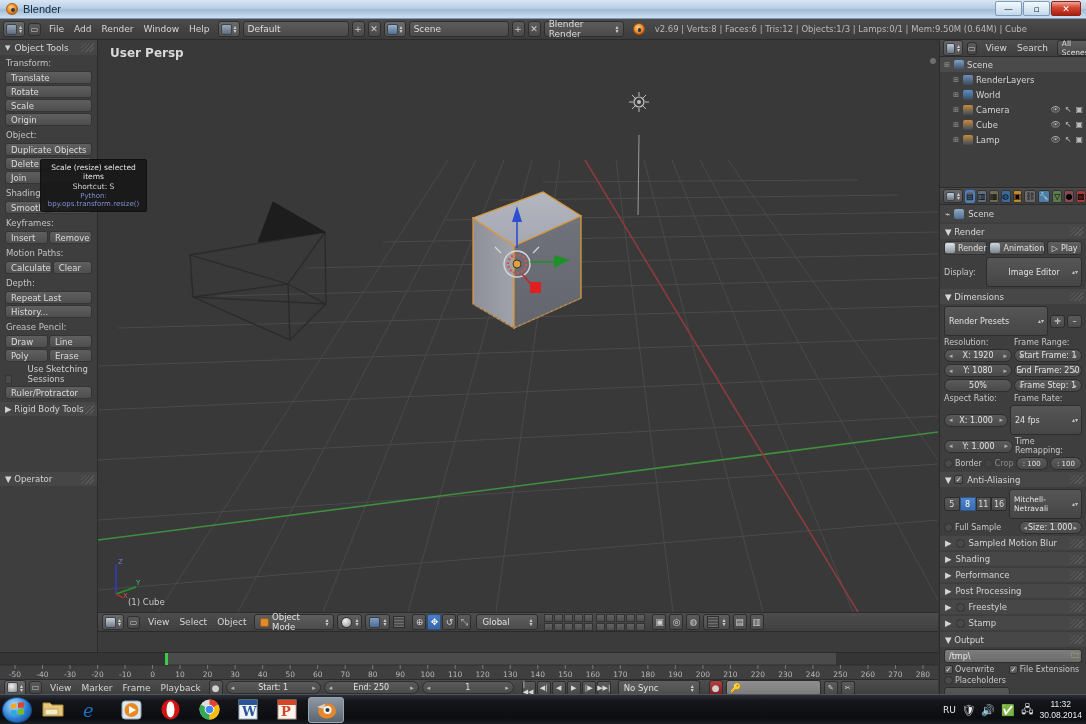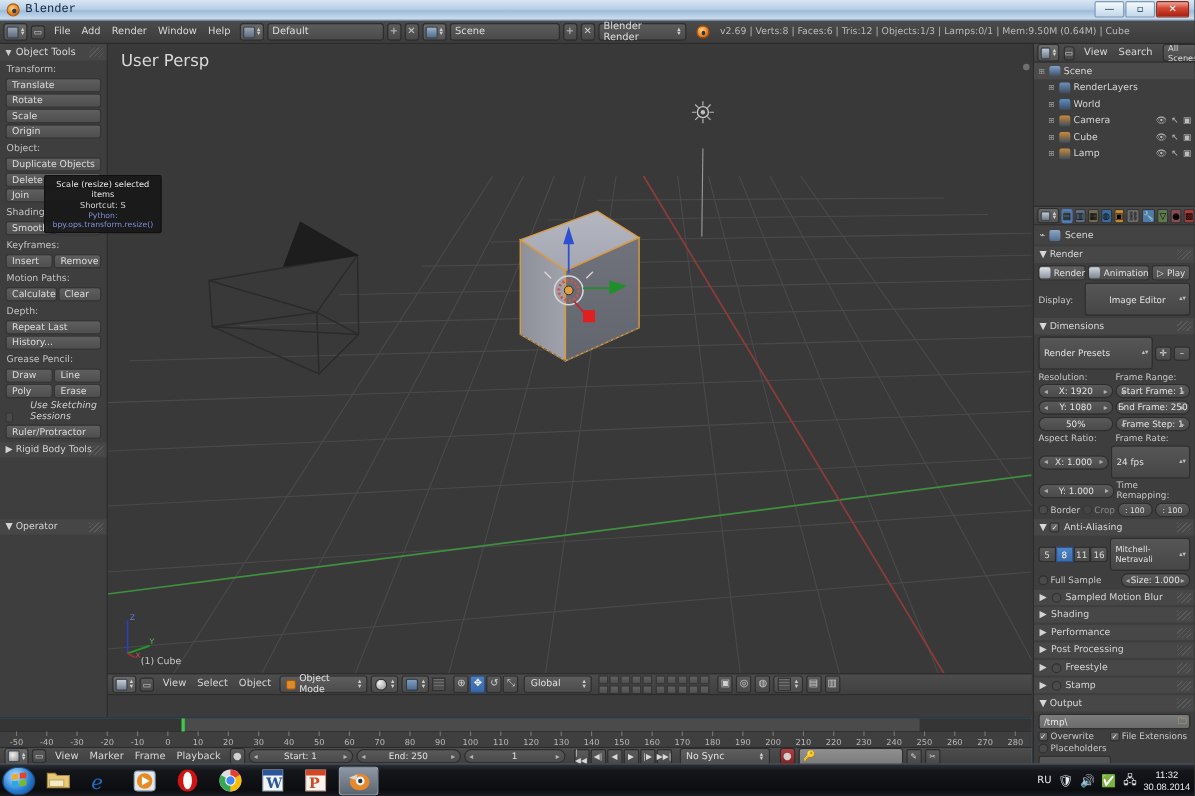--- a/index.html
+++ b/index.html
@@ -12,21 +12,21 @@
     position:absolute; left:0; top:0; width:1086px; height:19px;
     background:linear-gradient(180deg,#d9e6f2 0%,#b8cfe5 45%,#9fbcd8 55%,#cfe0ef 100%);
     border-bottom:1px solid #7a9bbd;
     display:flex; align-items:center;
   }
   #win-icon{ width:12px;height:12px;margin:0 5px 0 6px;border-radius:50%;
     background:radial-gradient(circle at 40% 35%,#ffd37a,#e87d1b 60%,#8a4208);
     border:1px solid #a55b11; position:relative;}
   #win-icon::after{content:"";position:absolute;left:4px;top:3.5px;width:4px;height:4px;
     border-radius:50%;background:#2a3d5c;}
-  #win-title{ font-size:11px; color:#12293f; font-family:Liberation Mono, monospace; }
+  #win-title{ font-size:11px; color:#12293f; font-family:Liberation Sans, sans-serif; }
   .wbtn{ width:27px;height:15px;margin-right:1px;
     border:1px solid #7e9ab5; border-radius:2px;
     background:linear-gradient(180deg,#f4f9fd,#c3d8ea);
     display:flex;align-items:center;justify-content:center;
     font-size:9px; color:#0d2a44; }
   .wbtn.close{ background:linear-gradient(180deg,#f2a79c,#d64a36 40%,#a82010);
     border-color:#8d2414; color:#fff; width:30px; margin-right:3px;}
   #win-btns{ position:absolute; right:2px; top:1px; display:flex; }
 
   
@@ -81,42 +81,42 @@
     background:repeating-linear-gradient(135deg,#5a5a5a 0 1px,transparent 1px 3px);}
   .grp-label{ color:#c3c3c3; font-size:8.5px; padding:3px 0 2px 6px; }
   .tbtn{
     height:13px; margin:1px 5px; border-radius:3px;
     background:linear-gradient(180deg,#5f5f5f,#4e4e4e);
     border:1px solid #343434; color:#dcdcdc; font-size:8.5px;
     display:flex;align-items:center;padding-left:5px;
   }
   .trow{ display:flex; margin:1px 5px; gap:1px; }
   .trow .tbtn{ flex:1; margin:0; }
-  .cbrow{ display:flex;align-items:flex-end;gap:16px;margin:2px 5px;color:#cfcfcf;font-size:8.5px;font-style:italic;}
+  .cbrow{ display:flex;align-items:flex-end;gap:16px;margin:2px 5px;color:#cfcfcf;font-size:8.5px;}
   .cbox{ width:9px;height:9px;border-radius:2px;background:#4a4a4a;border:1px solid #343434;}
   .sub-hdr{ height:14px;display:flex;align-items:center;padding-left:5px;color:#d2d2d2;
     font-size:8.5px;background:#464646;position:relative;margin-top:3px;}
 
   
   #tooltip{
     position:absolute; left:40px; top:119px; width:107px;
     background:rgba(24,24,24,0.93); border:1px solid #111; border-radius:2px;
     padding:3px 4px; z-index:40; text-align:center;
   }
   #tooltip .t1{ color:#e6e6e6; font-size:7.5px; }
   #tooltip .t2{ color:#d4d4d4; font-size:7.5px; margin-top:1px;text-align:center;}
   #tooltip .t3{ color:#7f8fd6; font-size:7px; margin-top:1px;}
 
   
   #viewport{
     position:absolute;left:98px;top:0;width:840px;height:572px;
     background:#393939; overflow:hidden;
   }
   #grid-svg{ position:absolute;left:0;top:0;}
-  #userpersp{ position:absolute;left:12px;top:6px;color:#d9d9d9;font-size:15px;}
+  #userpersp{ position:absolute;left:12px;top:6px;color:#d9d9d9;font-size:12px;font-weight:bold;}
   #objlabel{ position:absolute;left:30px;bottom:5px;color:#c9c9c9;font-size:8.5px;}
   #axisgiz{ position:absolute;left:8px;bottom:14px;width:40px;height:44px;}
 
   
   #vpheader{
     position:absolute;left:98px;top:572px;width:840px;height:20px;
     background:linear-gradient(180deg,#4d4d4d,#3f3f3f);
     border-top:1px solid #2b2b2b;border-bottom:1px solid #2b2b2b;
     display:flex;align-items:center;gap:3px;padding-left:4px;color:#d6d6d6;
   }

